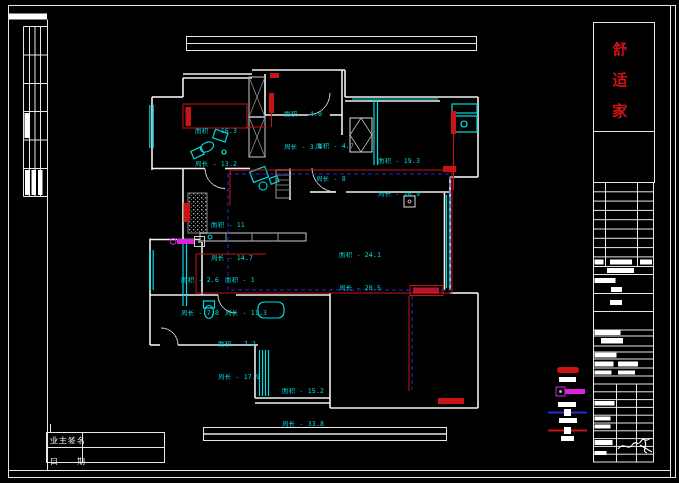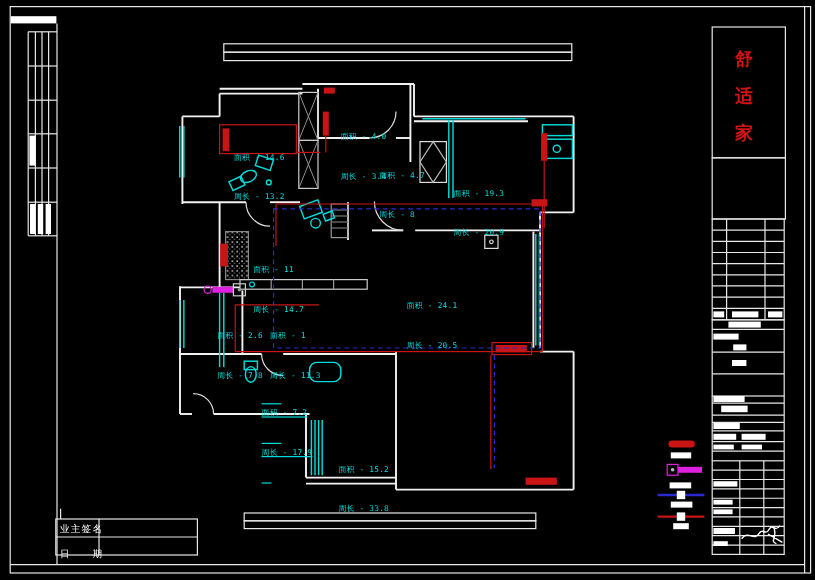--- a/index.html
+++ b/index.html
@@ -318,21 +318,21 @@
       <circle cx="199.5" cy="241.5" r="1.5" fill="#999"></circle>
     </g>
   </g>
 </svg>
 
   <div class="brand-char" style="left:611px;top:40px;">舒</div>
   <div class="brand-char" style="left:611px;top:71px;">适</div>
   <div class="brand-char" style="left:611px;top:102px;">家</div>
 
   <div class="rlabel" style="left:195px;top:104px;">
-    <span>面积 - 14.6</span>
+    <span>面积 - 16.3</span>
     <span>周长 - 13.2</span>
   </div>
   <div class="rlabel" style="left:284px;top:87px;">
     <span>面积 - 4.0</span>
     <span>周长 - 3.4</span>
   </div>
   <div class="rlabel" style="left:316px;top:119px;">
     <span>面积 - 4.7</span>
     <span>周长 - 8</span>
   </div>
@@ -349,21 +349,21 @@
     <span>周长 - 20.5</span>
   </div>
   <div class="rlabel" style="left:181px;top:253px;">
     <span>面积 - 2.6</span>
     <span>周长 - 7.8</span>
   </div>
   <div class="rlabel" style="left:225px;top:253px;">
     <span>面积 - 1</span>
     <span>周长 - 11.3</span>
   </div>
-  <div class="rlabel" style="left:218px;top:317px;text-decoration:underline;">
+  <div class="rlabel" style="left:218px;top:317px;">
     <span>面积 - 7.2</span>
     <span>周长 - 17.9</span>
   </div>
   <div class="rlabel" style="left:262px;top:364px;margin-left:20px;">
     <span>面积 - 15.2</span>
     <span>周长 - 33.8</span>
   </div>
 
   <div class="sig" style="left:50px;top:435px;">业主签名</div>
   <div class="sig" style="left:50px;top:456px;">日　　期</div>

